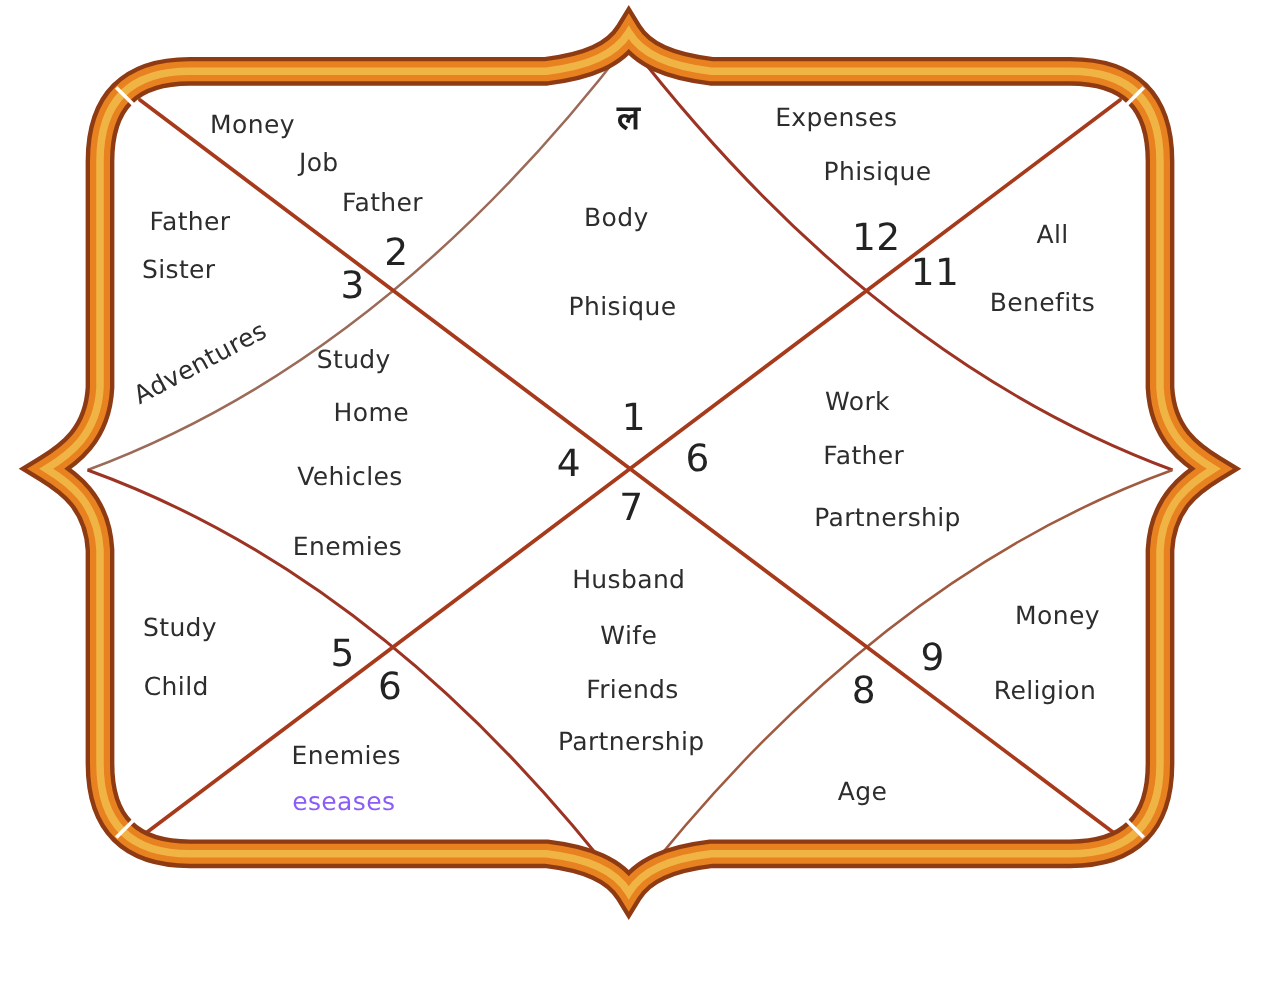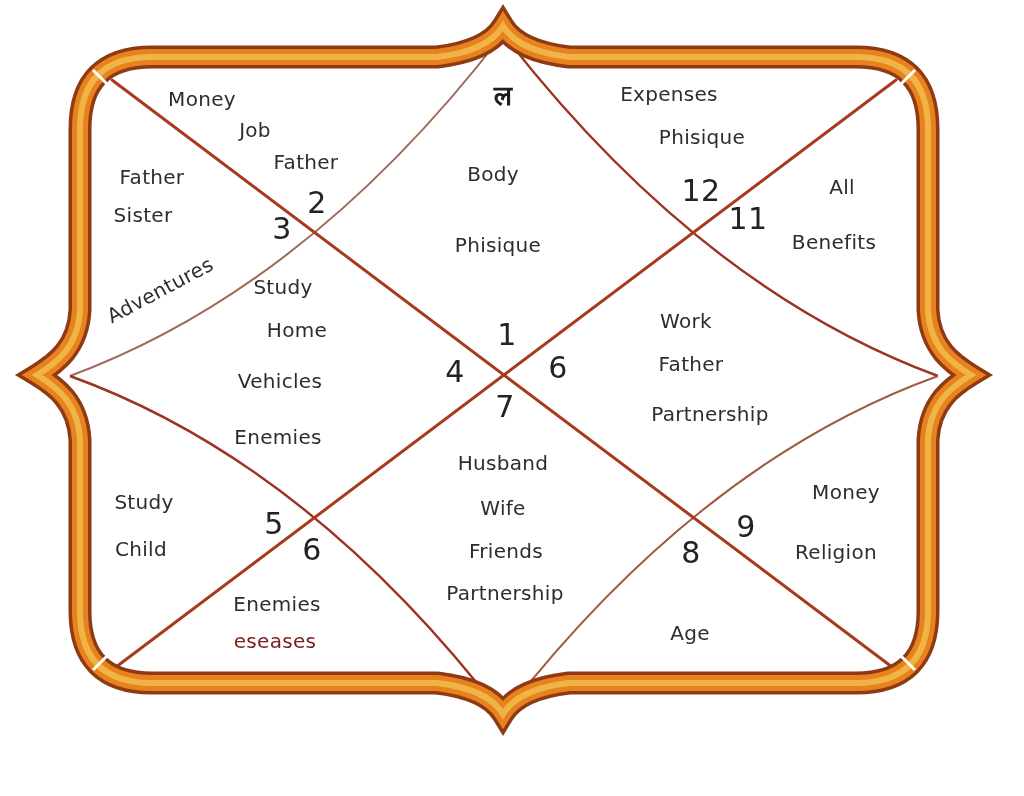--- a/index.html
+++ b/index.html
@@ -90,21 +90,21 @@
   <span class="lbl" style="left:280px;top:381px">Vehicles</span>
   <span class="lbl" style="left:278px;top:437px">Enemies</span>
   <span class="lbl num" style="left:455px;top:372px">4</span>
 
   <span class="lbl" style="left:144px;top:502px">Study</span>
   <span class="lbl" style="left:141px;top:549px">Child</span>
   <span class="lbl num" style="left:274px;top:524px">5</span>
 
   <span class="lbl num" style="left:312px;top:550px">6</span>
   <span class="lbl" style="left:277px;top:604px">Enemies</span>
-  <span class="lbl" style="left:275px;top:641px;color:#7f1d1d">eseases</span>
+  <span class="lbl" style="left:275px;top:641px;color:#8b5cf6">eseases</span>
 
   <span class="lbl num" style="left:505px;top:407px">7</span>
   <span class="lbl" style="left:503px;top:463px">Husband</span>
   <span class="lbl" style="left:503px;top:508px">Wife</span>
   <span class="lbl" style="left:506px;top:551px">Friends</span>
   <span class="lbl" style="left:505px;top:593px">Partnership</span>
 
   <span class="lbl num" style="left:691px;top:553px">8</span>
   <span class="lbl" style="left:690px;top:633px">Age</span>
 

